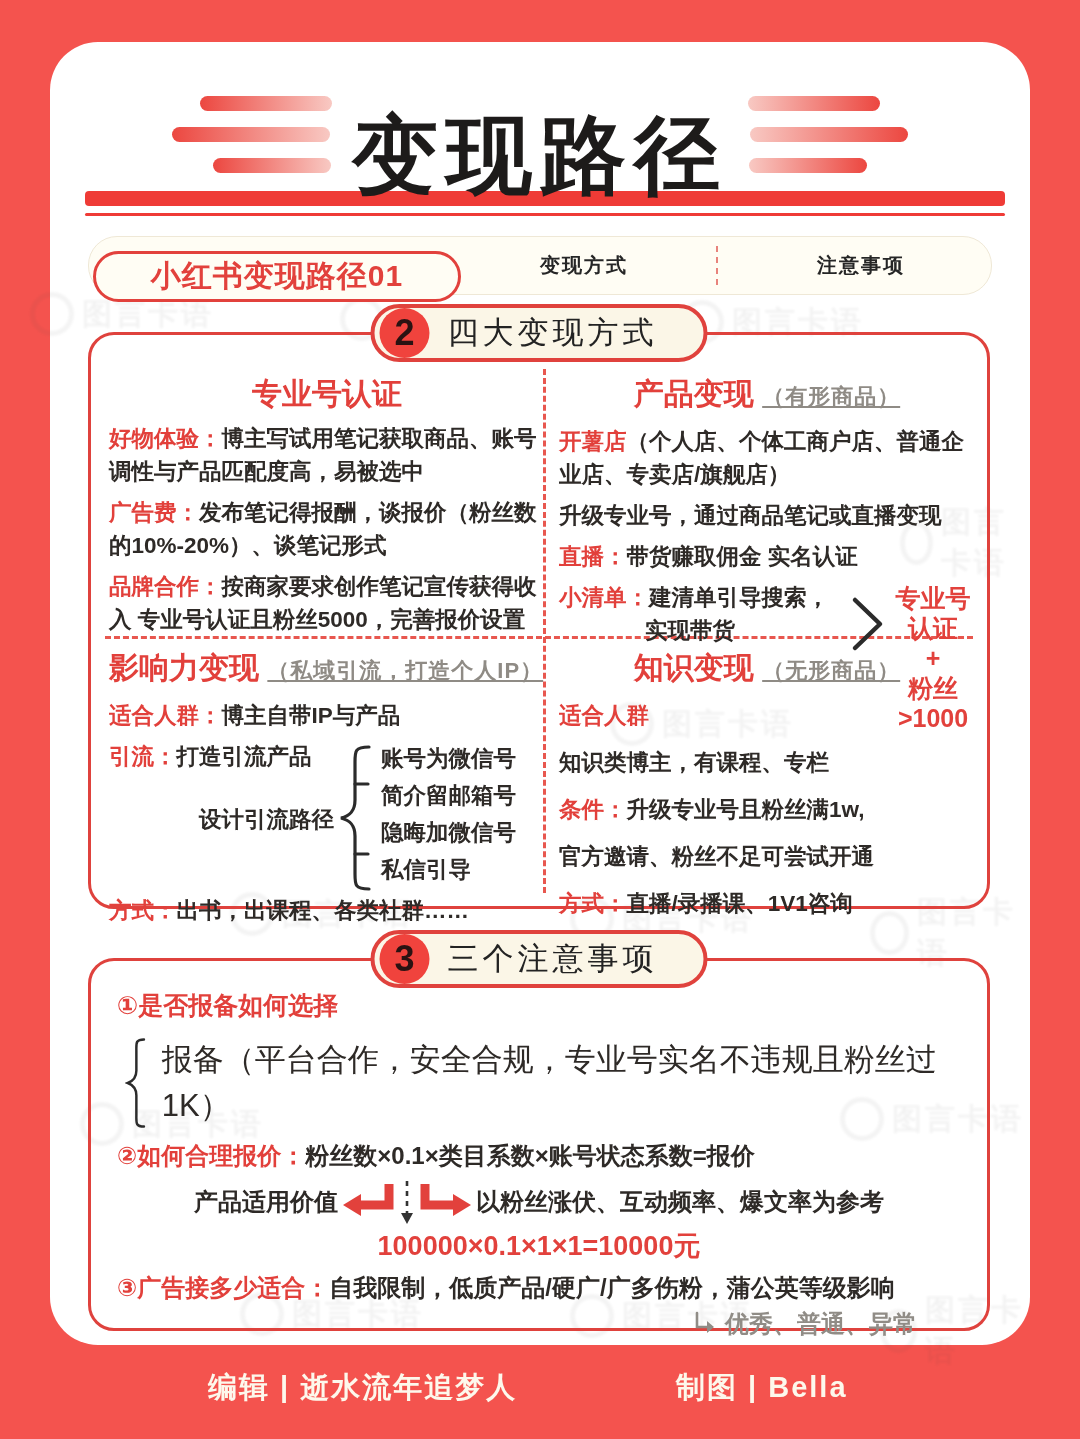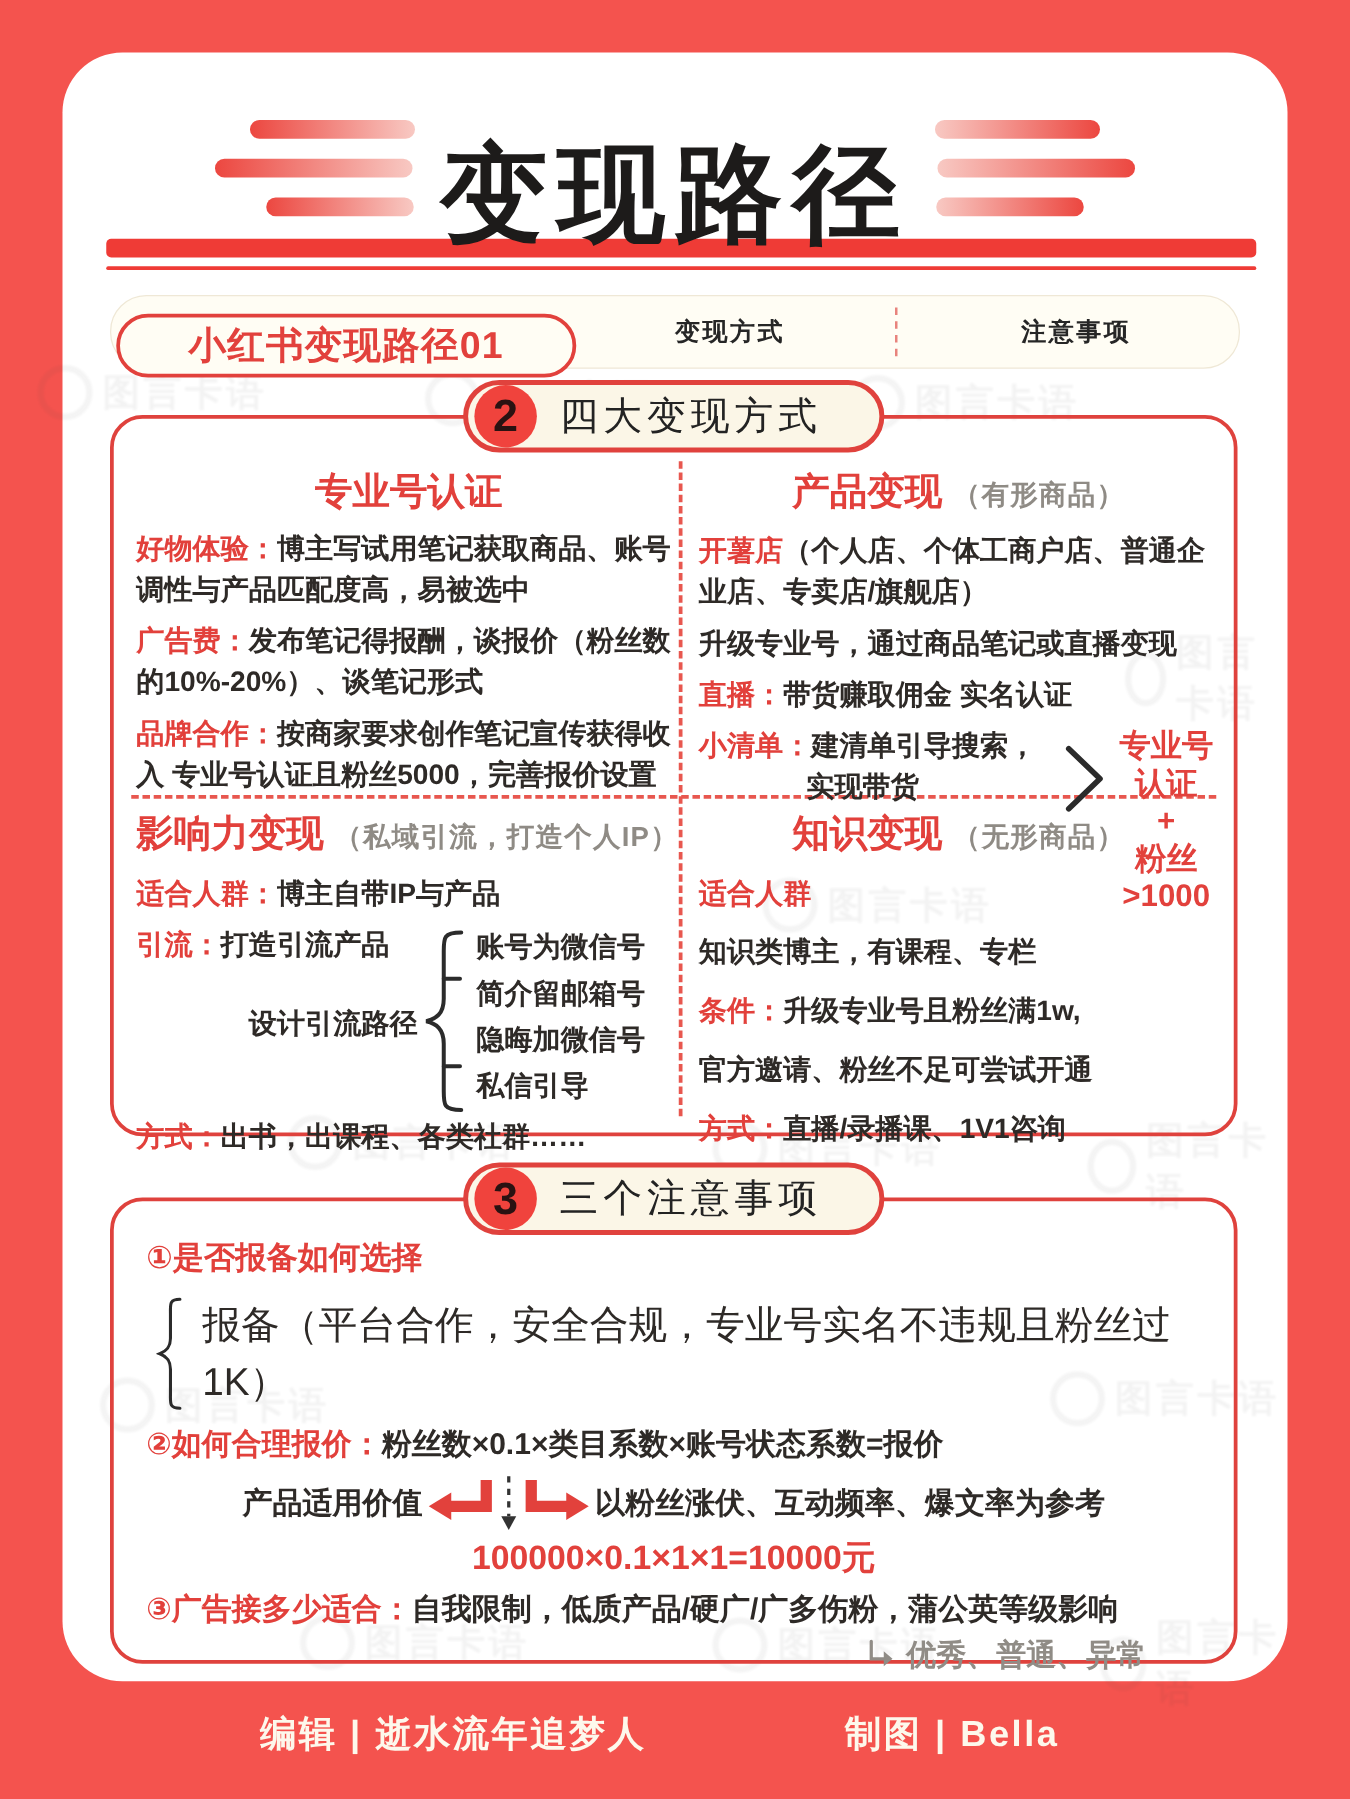--- a/index.html
+++ b/index.html
@@ -49,21 +49,21 @@
   .div-h{position:absolute;left:14px;right:14px;top:301px;border-top:3px dashed #E8574F;}
   
   .quad{position:absolute;font-size:22.5px;line-height:33px;font-weight:700;}
   .q-tl{left:18px;top:42px;width:436px;}
   .q-tr{left:468px;top:42px;width:416px;}
   .q-bl{left:18px;top:316px;width:436px;}
   .q-br{left:468px;top:316px;width:416px;}
   .q-title{margin:0 0 12px;font-size:30px;font-weight:900;}
   .q-title.center{text-align:center;}
   .red{color:#E2403B;}
-  .gray-sub{color:#8F8B85;font-size:22px;font-weight:600;letter-spacing:1px;}
+  .gray-sub{color:#8F8B85;font-size:22px;font-weight:600;letter-spacing:1px;text-decoration:underline;}
   .quad p{margin:0 0 8px;}
   .lead{color:#E2403B;font-weight:800;}
   .spaced p{margin:0 0 14px;}
   
   .listrow{display:flex;align-items:flex-start;}
   .xqd{width:290px;}
   .xqd .ind{display:block;padding-left:86px;}
   .gt-icon{margin:14px 6px 0 2px;flex:0 0 auto;}
   .callout{flex:1;text-align:center;color:#E2413C;font-size:25px;font-weight:800;line-height:30px;margin-top:2px;}
   

